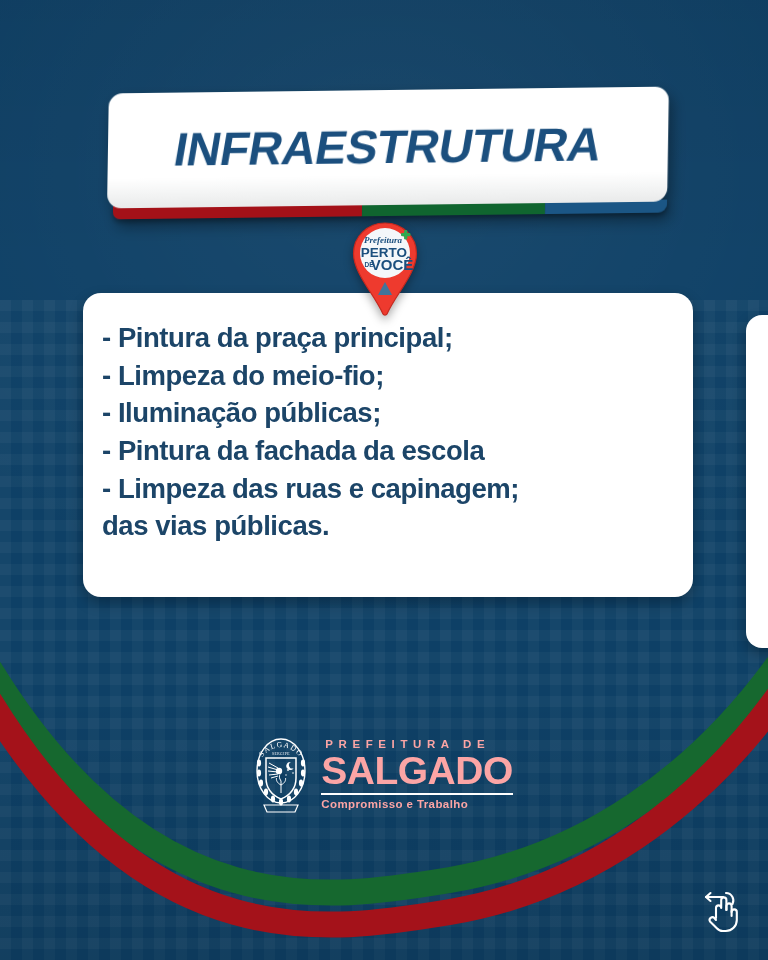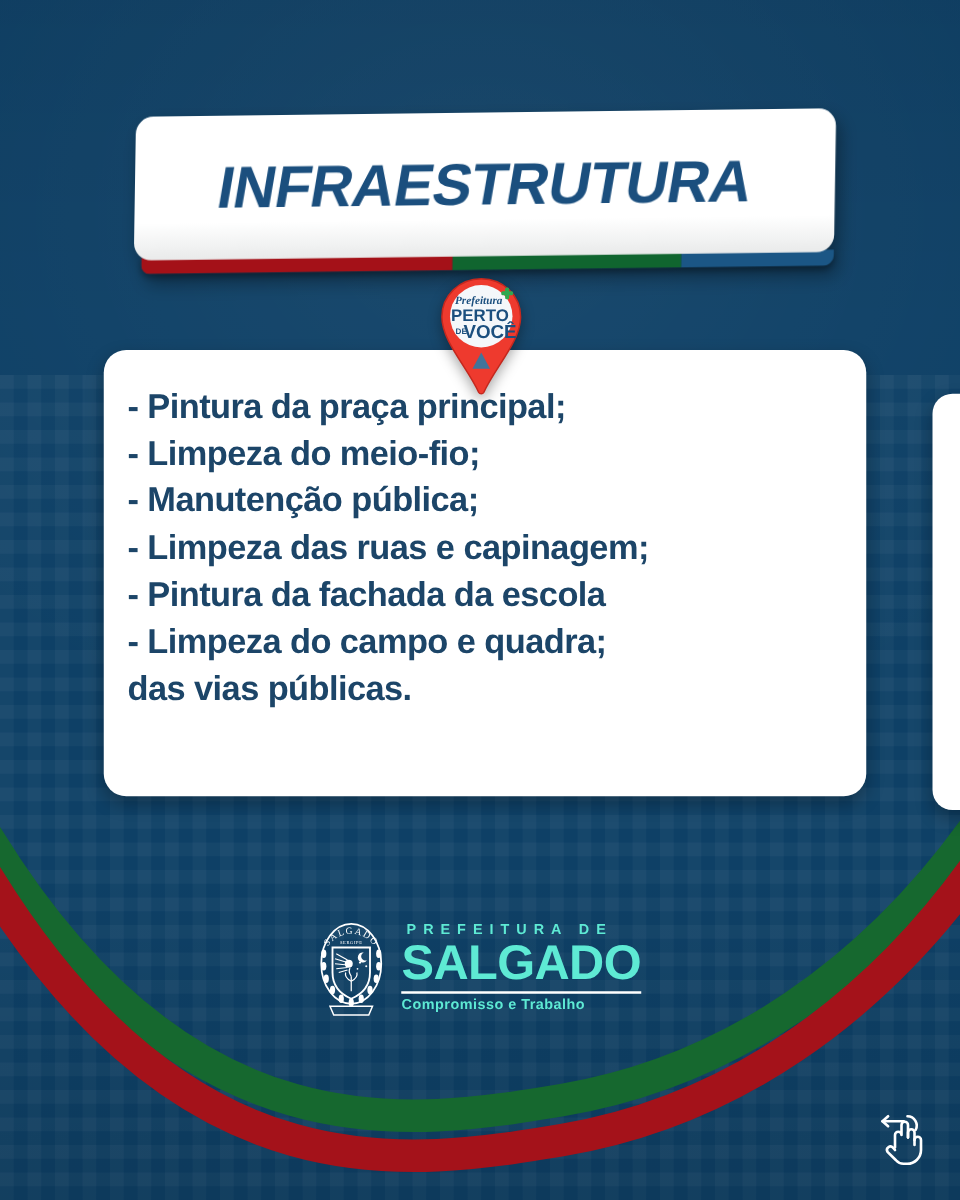--- a/index.html
+++ b/index.html
@@ -88,22 +88,22 @@
   }
 
   
   .card{
     position:absolute;
     background:#ffffff;
     border-radius:18px;
     box-shadow:0 6px 14px rgba(0,0,0,.28);
   }
   .card-main{
-    left:83px; top:280px;
-    width:610px; height:357px;
+    left:83px; top:293px;
+    width:610px; height:304px;
     z-index:4;
   }
   .card-next{
     left:746px; top:315px;
     width:110px; height:333px;
     border-radius:16px;
     z-index:3;
   }
 
   .card-body{
@@ -133,21 +133,21 @@
   .brand{
     position:absolute;
     left:0; right:0; top:733px;
     z-index:5;
     display:flex;
     align-items:center;
     justify-content:center;
     gap:14px;
   }
   .crest{ width:52px; height:82px; flex:0 0 auto; }
-  .brand-text{ color:#5eead4; }
+  .brand-text{ color:#fca5a5; }
   .brand-pref{
     font-size:11.5px;
     letter-spacing:5.6px;
     font-weight:bold;
     padding-left:4px;
   }
   .brand-name{
     font-size:39px;
     font-weight:bold;
     letter-spacing:-0.5px;
@@ -195,24 +195,23 @@
       <div class="banner-title">INFRAESTRUTURA</div>
     </div>
   </div>
 
   <div class="card card-next"></div>
 
   <div class="card card-main">
     <div class="card-body">
       <p>- Pintura da praça principal;</p>
       <p>- Limpeza do meio-fio;</p>
-      <p>- Manutenção pública;</p>
+      <p>- Iluminação públicas;</p>
+      <p>- Pintura  da fachada da escola</p>
       <p>- Limpeza das ruas e capinagem;</p>
-      <p>- Pintura  da fachada da escola</p>
-      <p>- Limpeza do campo e quadra;</p>
       <p>das vias públicas.</p>
     </div>
   </div>
 
   <svg class="pin" viewBox="0 0 66 94">
     <path d="M33 1 C15.5 1 1.5 14.5 1.5 31.5 C1.5 51 22 72 31 92 C31.8 93.4 34.2 93.4 35 92
              C44 72 64.5 51 64.5 31.5 C64.5 14.5 50.5 1 33 1 Z" fill="#EE3A2E"></path>
     <path d="M33 1 C15.5 1 1.5 14.5 1.5 31.5 C1.5 51 22 72 31 92 C31.8 93.4 34.2 93.4 35 92
              C44 72 64.5 51 64.5 31.5 C64.5 14.5 50.5 1 33 1 Z" fill="none" stroke="#C4281E" stroke-width="1.2"></path>
     <circle cx="33" cy="31" r="25" fill="#F4F7FA"></circle>

